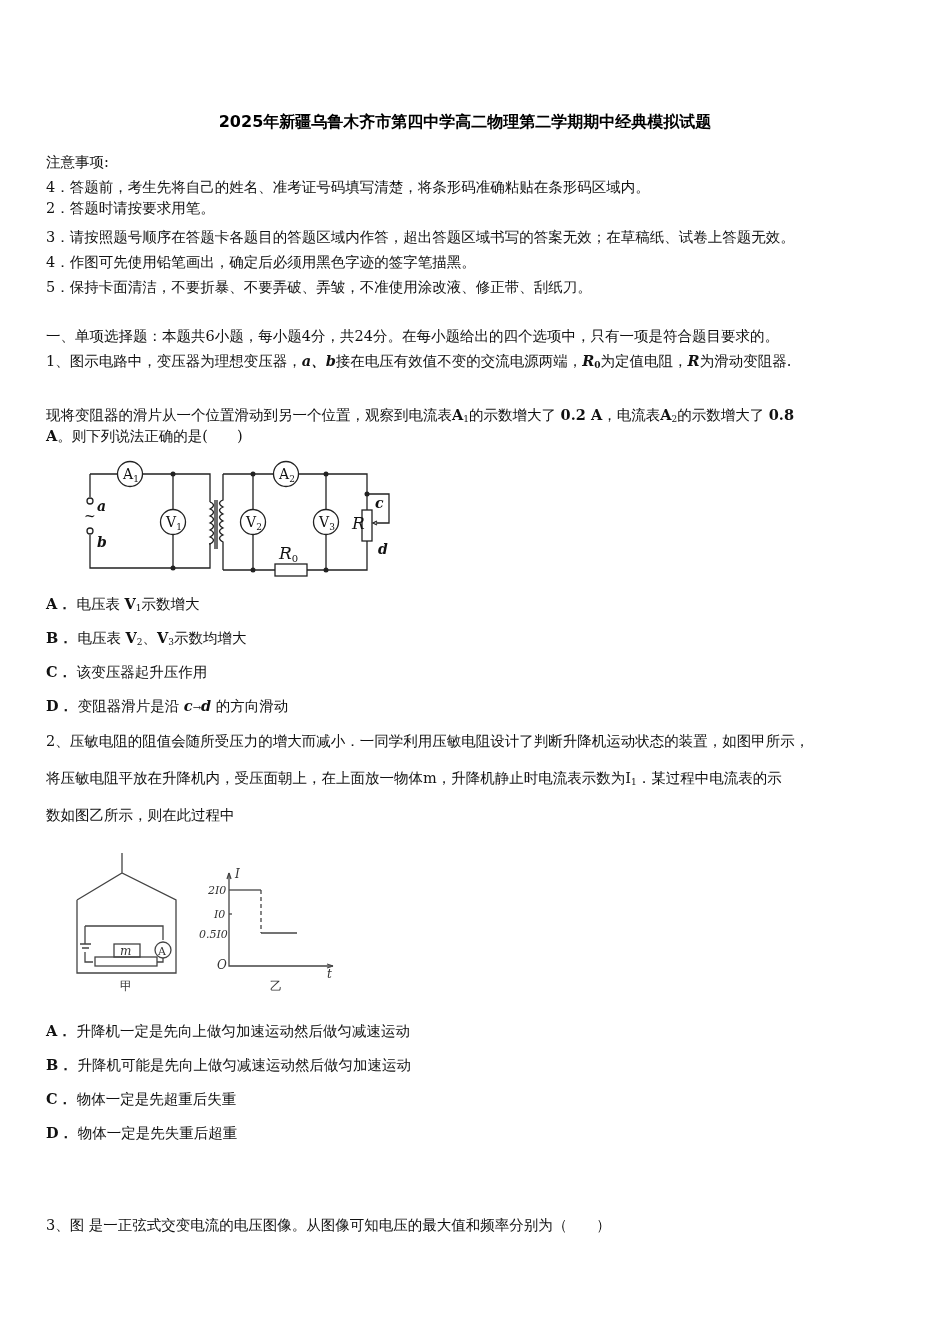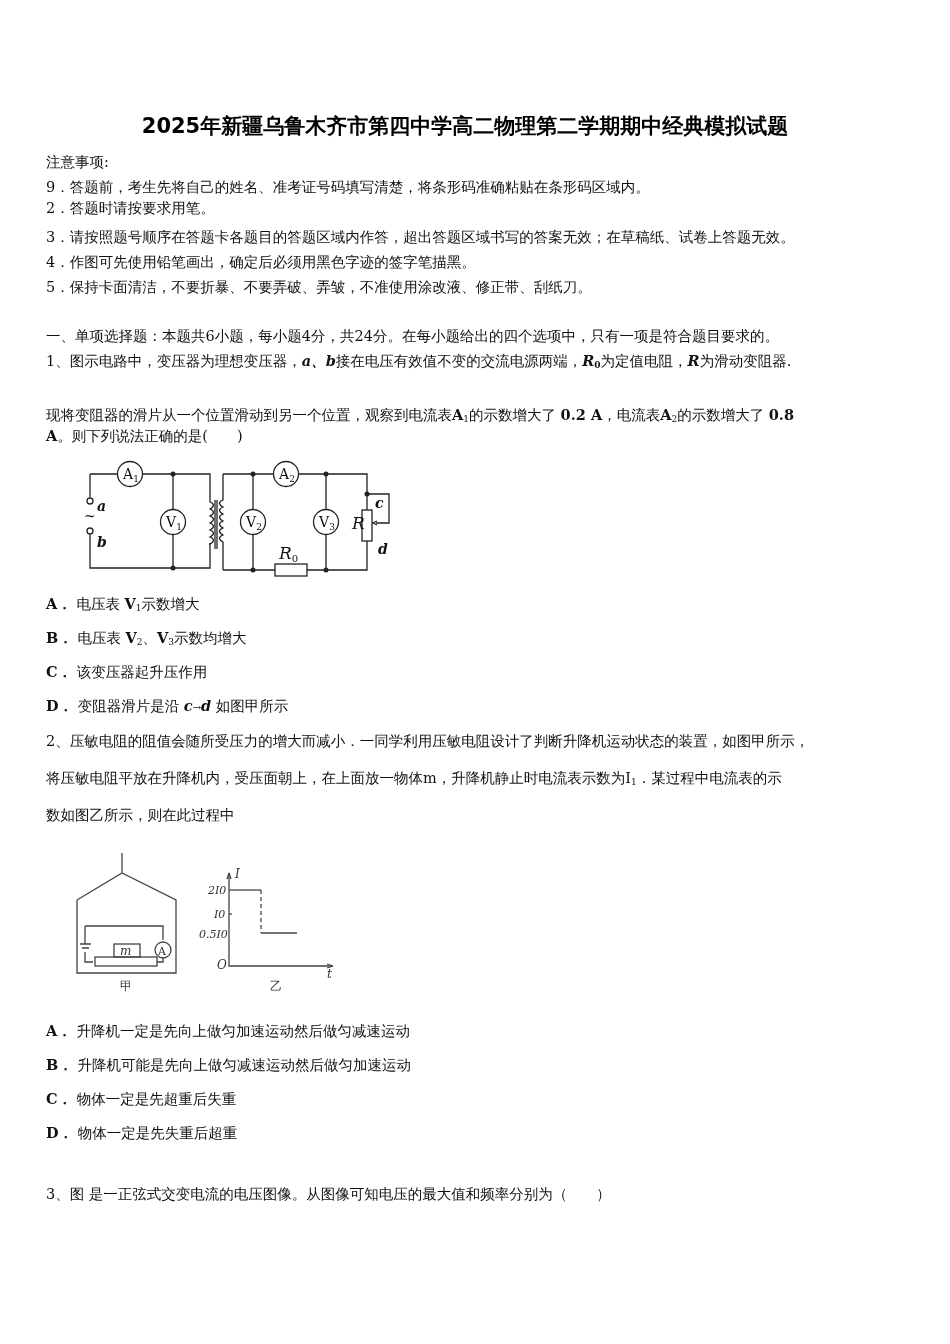--- a/index.html
+++ b/index.html
@@ -1,34 +1,34 @@
 <!DOCTYPE html>
 <html><head>
 <meta charset="utf-8">
 <style>
   html, body { margin: 0; padding: 0; background: #ffffff; }
   body { width: 950px; height: 1344px; position: relative; overflow: hidden;
          font-family: "DejaVu Serif", "Liberation Serif", serif; color: #111; }
   .title { position: absolute; left: 0; width: 930px; top: 112px; text-align: center;
            font-family: "DejaVu Sans", "Liberation Sans", sans-serif; font-weight: bold;
-           font-size: 21px; letter-spacing: 0px; color: #000; }
+           font-size: 16px; letter-spacing: 0px; color: #000; }
   .line { position: absolute; left: 46px; font-size: 14.5px; white-space: nowrap; line-height: 20px; }
   .b { font-weight: bold; }
   .i { font-style: italic; font-weight: bold; }
   sub { font-size: 9px; vertical-align: -2px; }
   .fig { position: absolute; }
   svg text { font-family: "DejaVu Serif", "Liberation Serif", serif; }
 </style>
 </head>
 <body>
 
 <div class="title">2025年新疆乌鲁木齐市第四中学高二物理第二学期期中经典模拟试题</div>
 
 <div class="line" style="top:152px;">注意事项:</div>
-<div class="line" style="top:177px;">9．答题前，考生先将自己的姓名、准考证号码填写清楚，将条形码准确粘贴在条形码区域内。</div>
+<div class="line" style="top:177px;">4．答题前，考生先将自己的姓名、准考证号码填写清楚，将条形码准确粘贴在条形码区域内。</div>
 <div class="line" style="top:198px;">2．答题时请按要求用笔。</div>
 <div class="line" style="top:227px;">3．请按照题号顺序在答题卡各题目的答题区域内作答，超出答题区域书写的答案无效；在草稿纸、试卷上答题无效。</div>
 <div class="line" style="top:252px;">4．作图可先使用铅笔画出，确定后必须用黑色字迹的签字笔描黑。</div>
 <div class="line" style="top:277px;">5．保持卡面清洁，不要折暴、不要弄破、弄皱，不准使用涂改液、修正带、刮纸刀。</div>
 
 <div class="line" style="top:326px;">一、单项选择题：本题共6小题，每小题4分，共24分。在每小题给出的四个选项中，只有一项是符合题目要求的。</div>
 
 <div class="line" style="top:351px;">
   <span>1、图示电路中，变压器为理想变压器，</span><span class="i">a、b</span><span>接在电压有效值不变的交流电源两端，</span><span class="i">R</span><sub class="b">0</sub><span>为定值电阻，</span><span class="i">R</span><span>为滑动变阻器.</span>
 </div>
@@ -98,21 +98,21 @@
 <div class="line" style="top:594px;">
   <span class="b">A．</span> <span>电压表 </span><span class="b">V</span><sub>1</sub><span>示数增大</span>
 </div>
 <div class="line" style="top:628px;">
   <span class="b">B．</span> <span>电压表 </span><span class="b">V</span><sub>2</sub><span>、</span><span class="b">V</span><sub>3</sub><span>示数均增大</span>
 </div>
 <div class="line" style="top:662px;text-align:center;">
   <span class="b">C．</span> <span>该变压器起升压作用</span>
 </div>
 <div class="line" style="top:696px;">
-  <span class="b">D．</span> <span>变阻器滑片是沿 </span><span class="i">c</span><span style="font-size:10px;">→</span><span class="i">d</span><span> 如图甲所示</span>
+  <span class="b">D．</span> <span>变阻器滑片是沿 </span><span class="i">c</span><span style="font-size:10px;">→</span><span class="i">d</span><span> 的方向滑动</span>
 </div>
 
 <div class="line" style="top:731px;">2、压敏电阻的阻值会随所受压力的增大而减小．一同学利用压敏电阻设计了判断升降机运动状态的装置，如图甲所示，</div>
 <div class="line" style="top:768px;">
   <span>将压敏电阻平放在升降机内，受压面朝上，在上面放一物体m，升降机静止时电流表示数为I</span><sub>1</sub><span>．某过程中电流表的示</span>
 </div>
 <div class="line" style="top:805px;">数如图乙所示，则在此过程中</div>
 
 <div class="fig" style="left:45px; top:840px; width:300px; height:160px;">
   <svg width="300" height="160" viewBox="0 0 300 160">
@@ -156,13 +156,13 @@
 <div class="line" style="top:1055px;text-align:right;">
   <span class="b">B．</span> <span>升降机可能是先向上做匀减速运动然后做匀加速运动</span>
 </div>
 <div class="line" style="top:1089px;">
   <span class="b">C．</span> <span>物体一定是先超重后失重</span>
 </div>
 <div class="line" style="top:1123px;">
   <span class="b">D．</span> <span>物体一定是先失重后超重</span>
 </div>
 
-<div class="line" style="top:1184px;">3、图 是一正弦式交变电流的电压图像。从图像可知电压的最大值和频率分别为（　　）</div>
+<div class="line" style="top:1215px;">3、图 是一正弦式交变电流的电压图像。从图像可知电压的最大值和频率分别为（　　）</div>
 
 </body></html>

